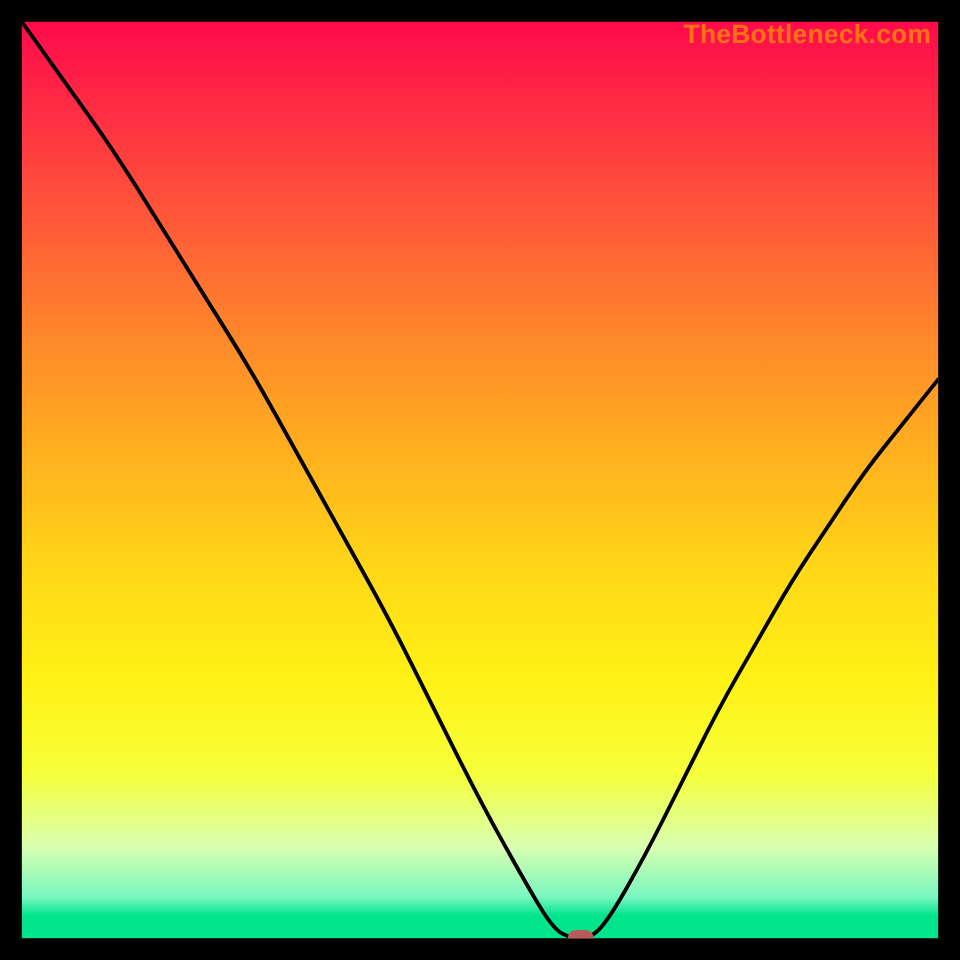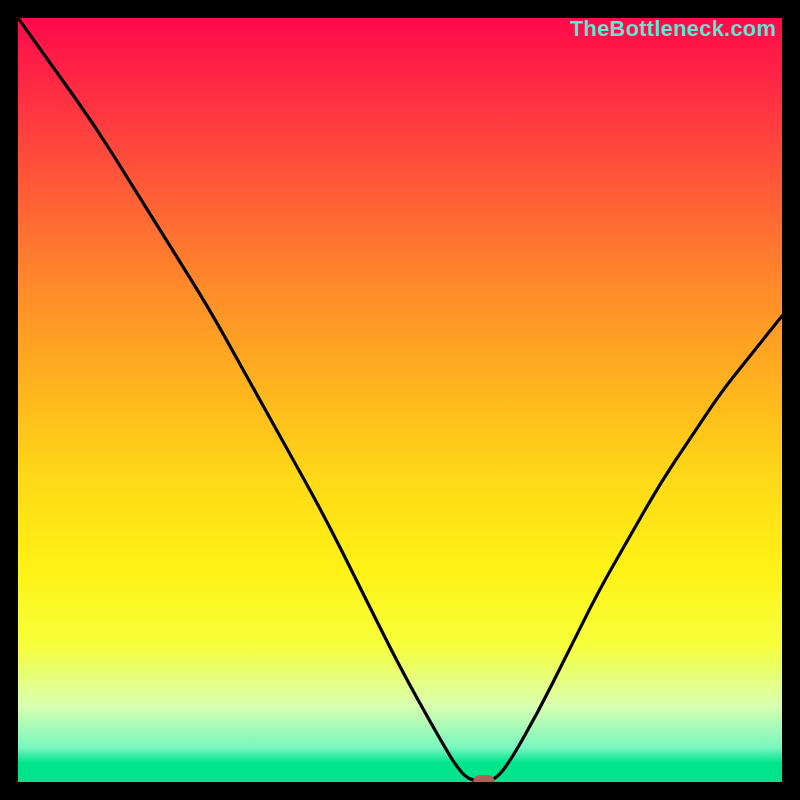--- a/index.html
+++ b/index.html
@@ -35,21 +35,21 @@
       #78f7c0 95.5%,
       #00e48c 97.5%,
       #00e48c 100%
     );
   }
   .watermark {
     position: absolute;
     top: 0;
     right: 6px;
     font: 600 22px/1 Arial, Helvetica, sans-serif;
-    color: #5eead4;
+    color: #f97316;
     letter-spacing: 0.2px;
     user-select: none;
   }
   svg.curve {
     position: absolute;
     inset: 0;
   }
   .marker {
     position: absolute;
     width: 22px;

